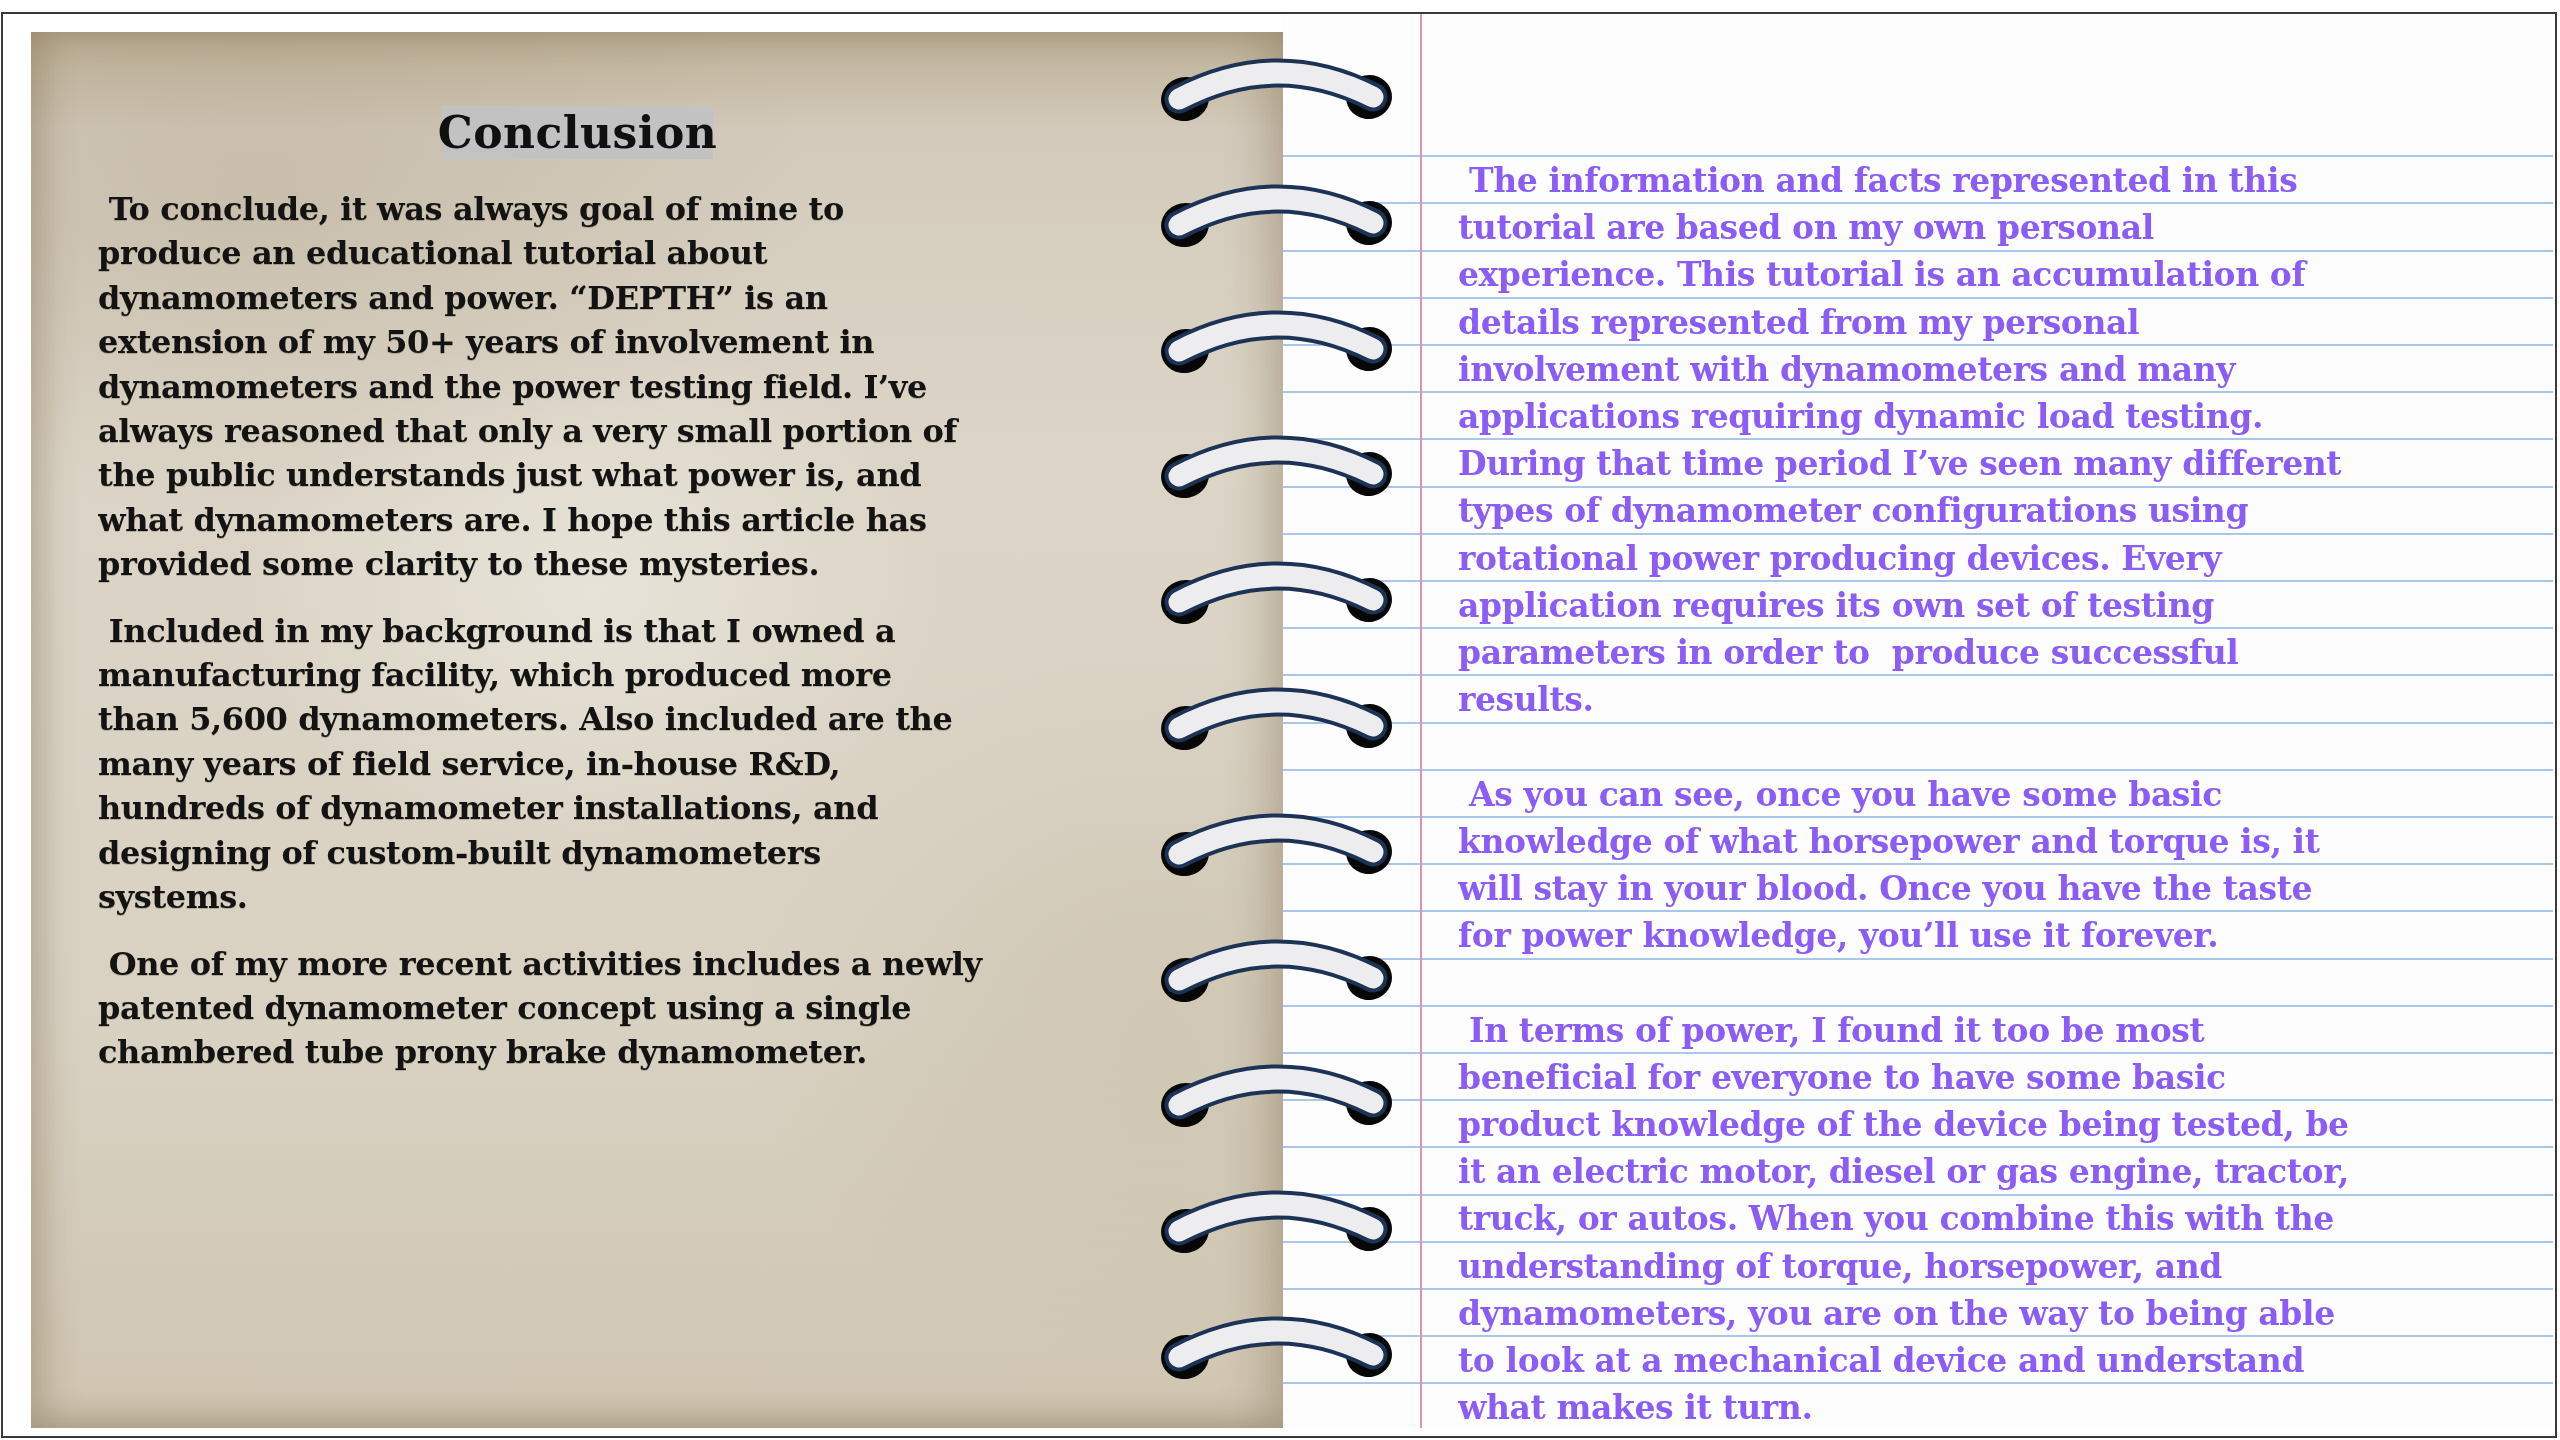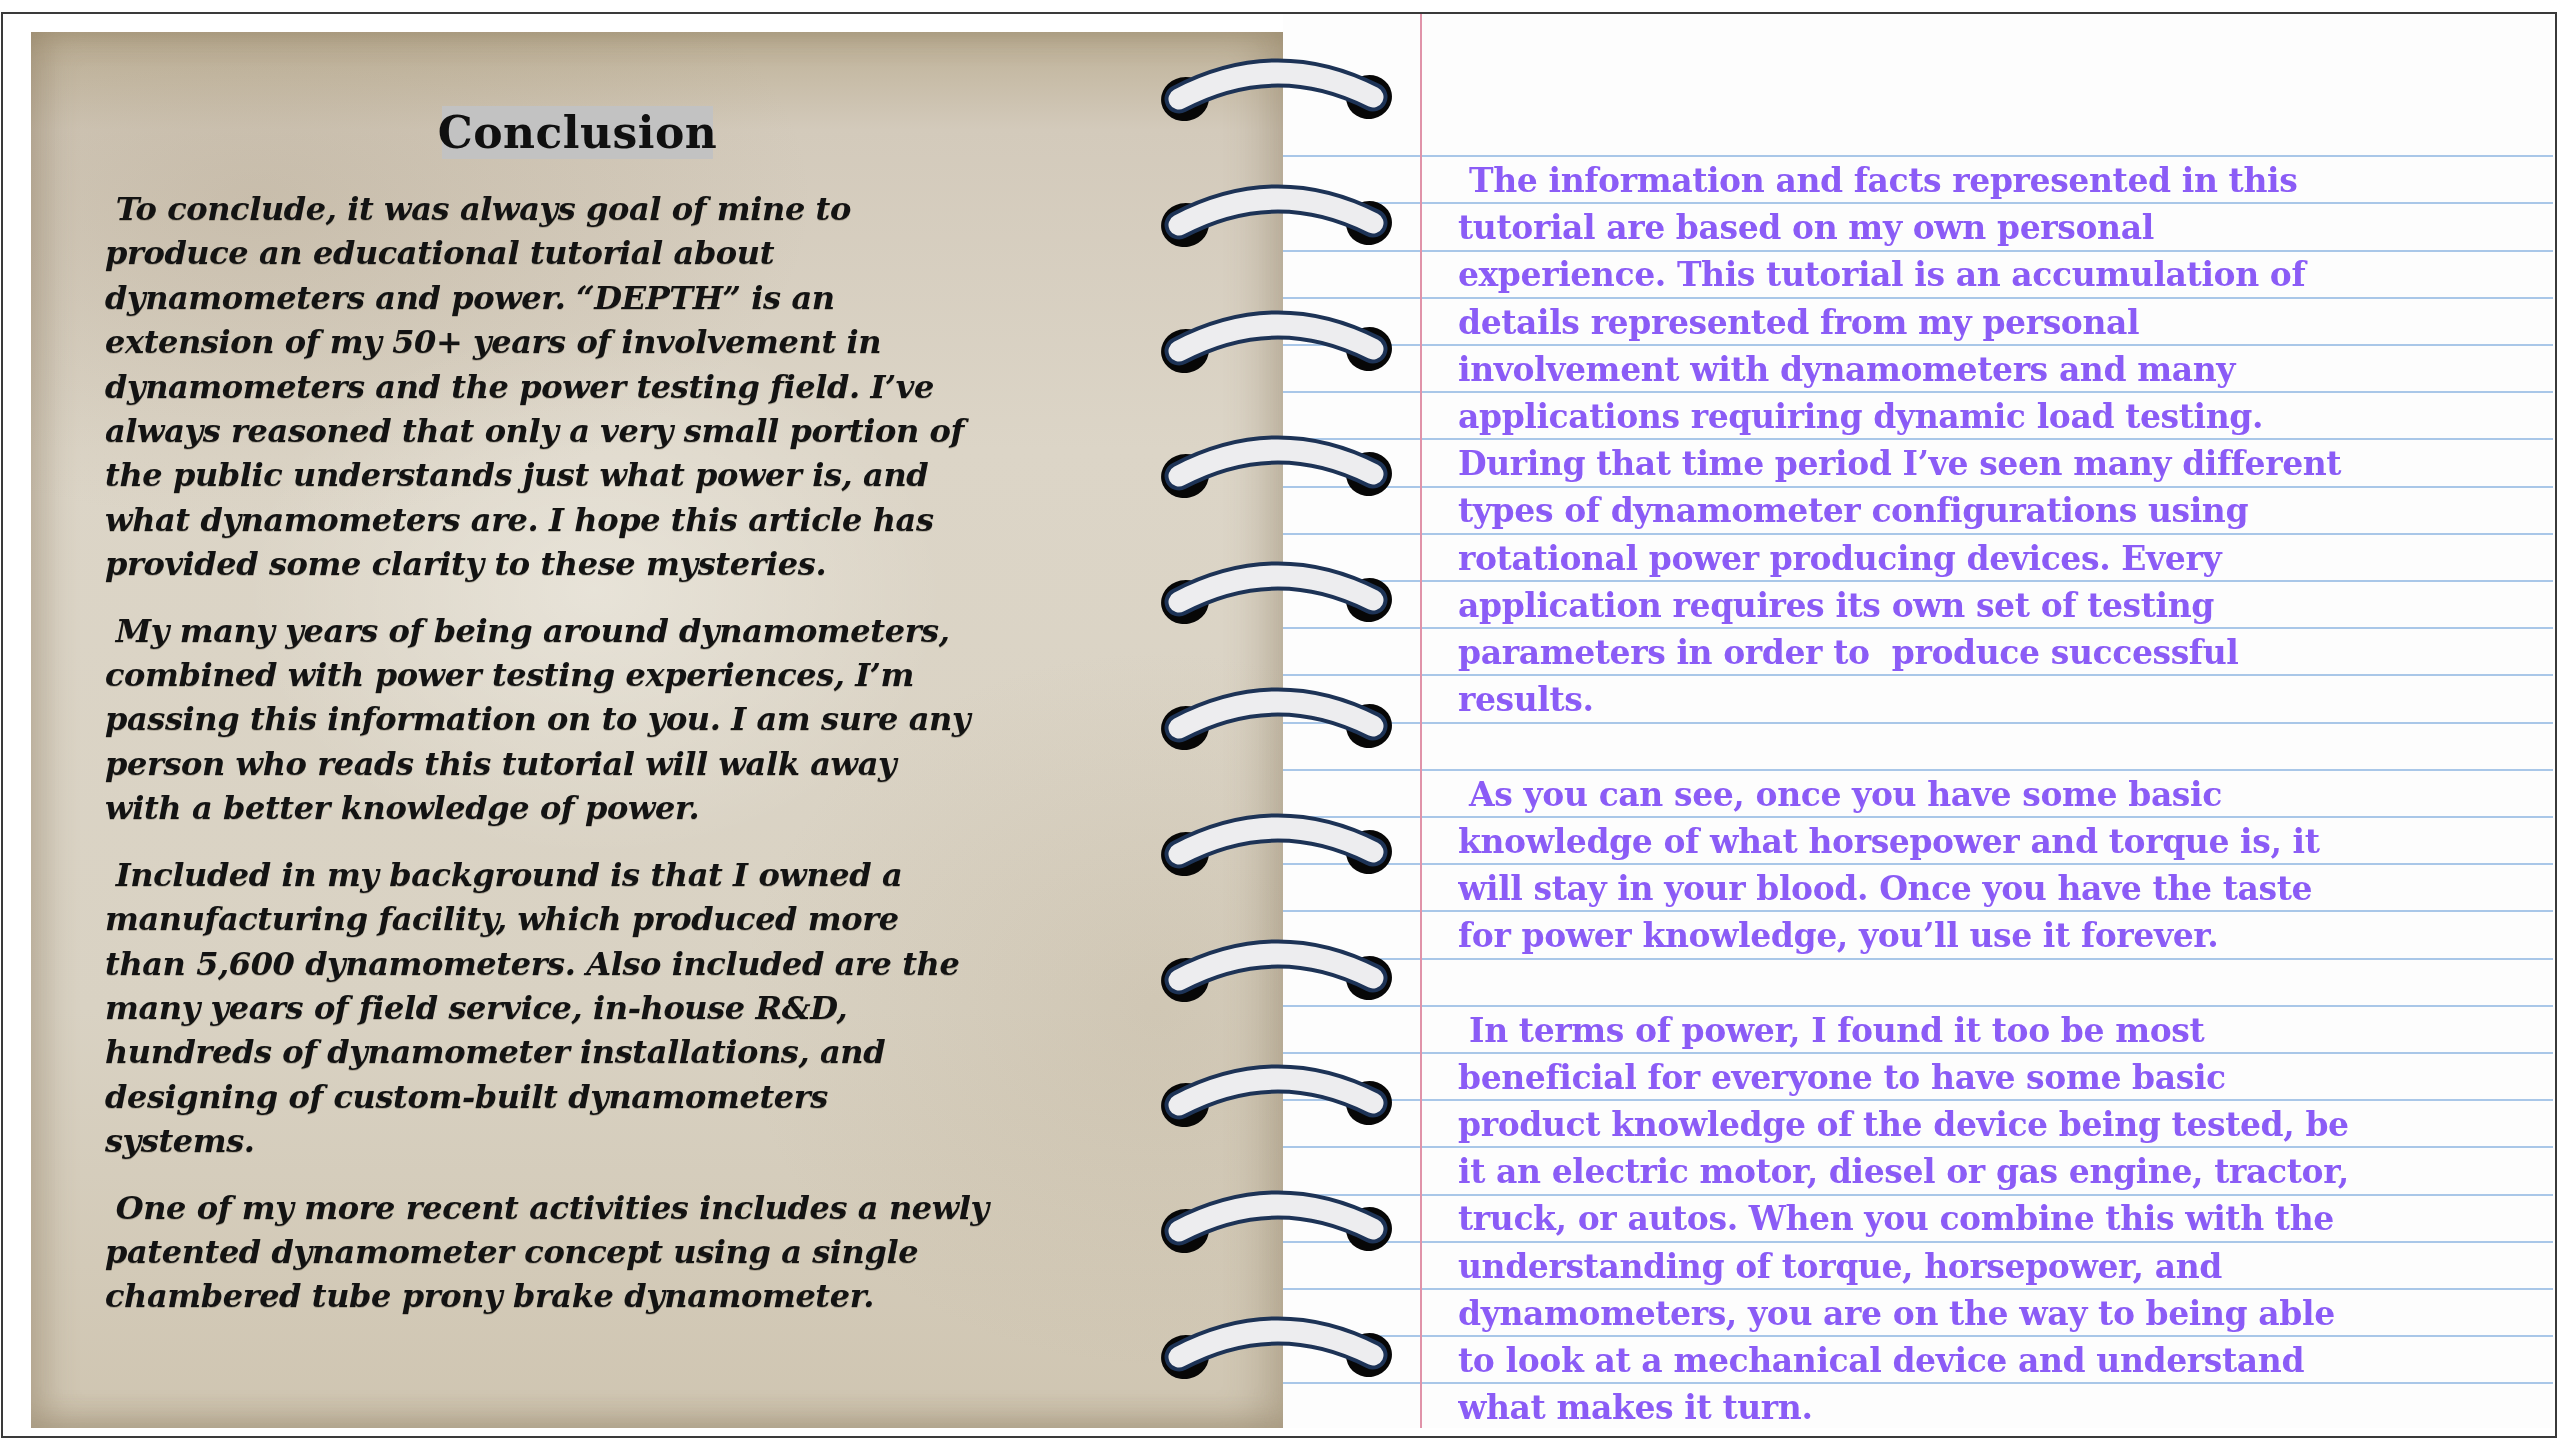--- a/index.html
+++ b/index.html
@@ -14,21 +14,21 @@
     background:
       radial-gradient(ellipse 900px 520px at 18% 12%, rgba(150,130,100,.20), transparent 62%),
       radial-gradient(ellipse 700px 600px at 90% 70%, rgba(160,140,105,.16), transparent 60%),
       radial-gradient(ellipse 500px 380px at 45% 40%, rgba(255,255,250,.35), transparent 70%),
       linear-gradient(180deg,#bdb096 0%,#d3cabb 7%,#dcd5c7 30%,#d9d2c3 70%,#cfc5b1 100%);
     box-shadow:inset 18px 0 30px rgba(120,100,70,.25), inset -26px 0 34px rgba(120,100,70,.22),
                inset 0 -14px 26px rgba(120,100,70,.15);}
   #title-box{position:absolute;left:411px;top:74px;width:271px;height:53px;
     background:#c2c2c2;display:flex;align-items:center;justify-content:center;}
   #title-box span{font-size:44px;font-weight:bold;color:#101010;letter-spacing:.5px;}
-  #left-body{position:absolute;left:74px;top:155px;width:1060px;height:1230px;overflow:hidden;font-style:italic;}
+  #left-body{position:absolute;left:67px;top:155px;width:1060px;height:1230px;overflow:hidden;}
   #left-body p{margin:0 0 22px 0;font-size:32px;font-weight:bold;color:#131313;
     line-height:44.4px;white-space:pre;letter-spacing:-0.4px;
     text-shadow:0 1px 0 rgba(60,50,30,.25);}
 
   
   #right-page{position:absolute;left:1283px;top:14px;width:1270px;height:1414px;background:#fdfdfd;}
   #rules{position:absolute;left:0;top:96px;width:100%;height:1290px;
     background:repeating-linear-gradient(180deg, transparent 0 45.2px, #a9c7e8 45.2px 47.2px);}
   #margin-line{position:absolute;left:137px;top:0;width:2px;height:100%;background:#e093a9;}
   #right-body{position:absolute;left:175px;top:143px;width:1090px;height:1270px;overflow:hidden;}
@@ -50,25 +50,20 @@
     <div id="left-body">
       <p> To conclude, it was always goal of mine to
 produce an educational tutorial about
 dynamometers and power. “DEPTH” is an
 extension of my 50+ years of involvement in
 dynamometers and the power testing field. I’ve
 always reasoned that only a very small portion of
 the public understands just what power is, and
 what dynamometers are. I hope this article has
 provided some clarity to these mysteries.</p>
-      <p> My many years of being around dynamometers,
-combined with power testing experiences, I’m
-passing this information on to you. I am sure any
-person who reads this tutorial will walk away
-with a better knowledge of power.</p>
       <p> Included in my background is that I owned a
 manufacturing facility, which produced more
 than 5,600 dynamometers. Also included are the
 many years of field service, in-house R&amp;D,
 hundreds of dynamometer installations, and
 designing of custom-built dynamometers
 systems.</p>
       <p> One of my more recent activities includes a newly
 patented dynamometer concept using a single
 chambered tube prony brake dynamometer.</p>

